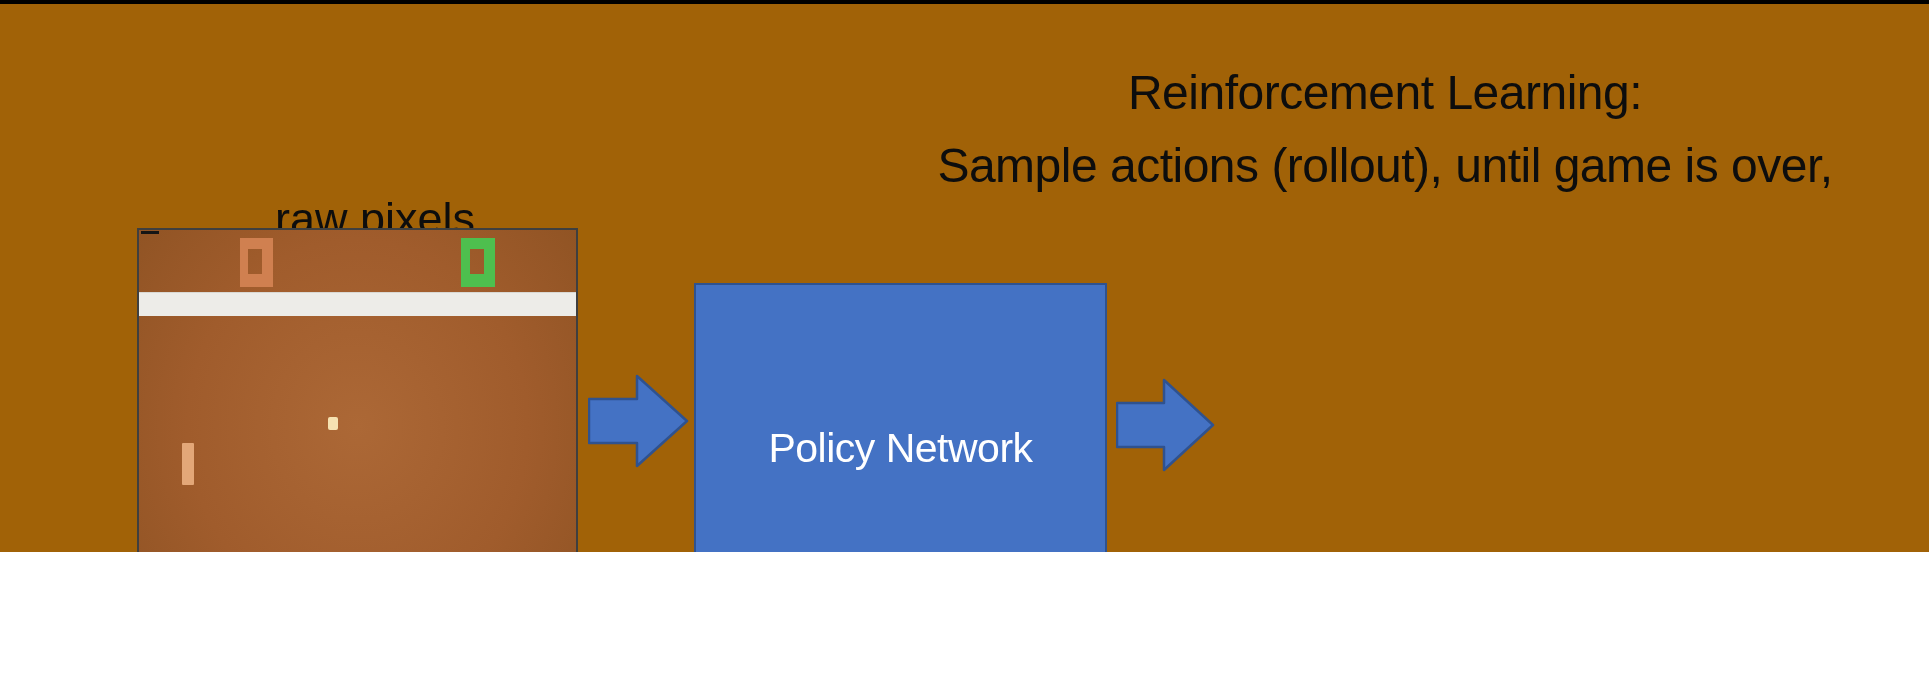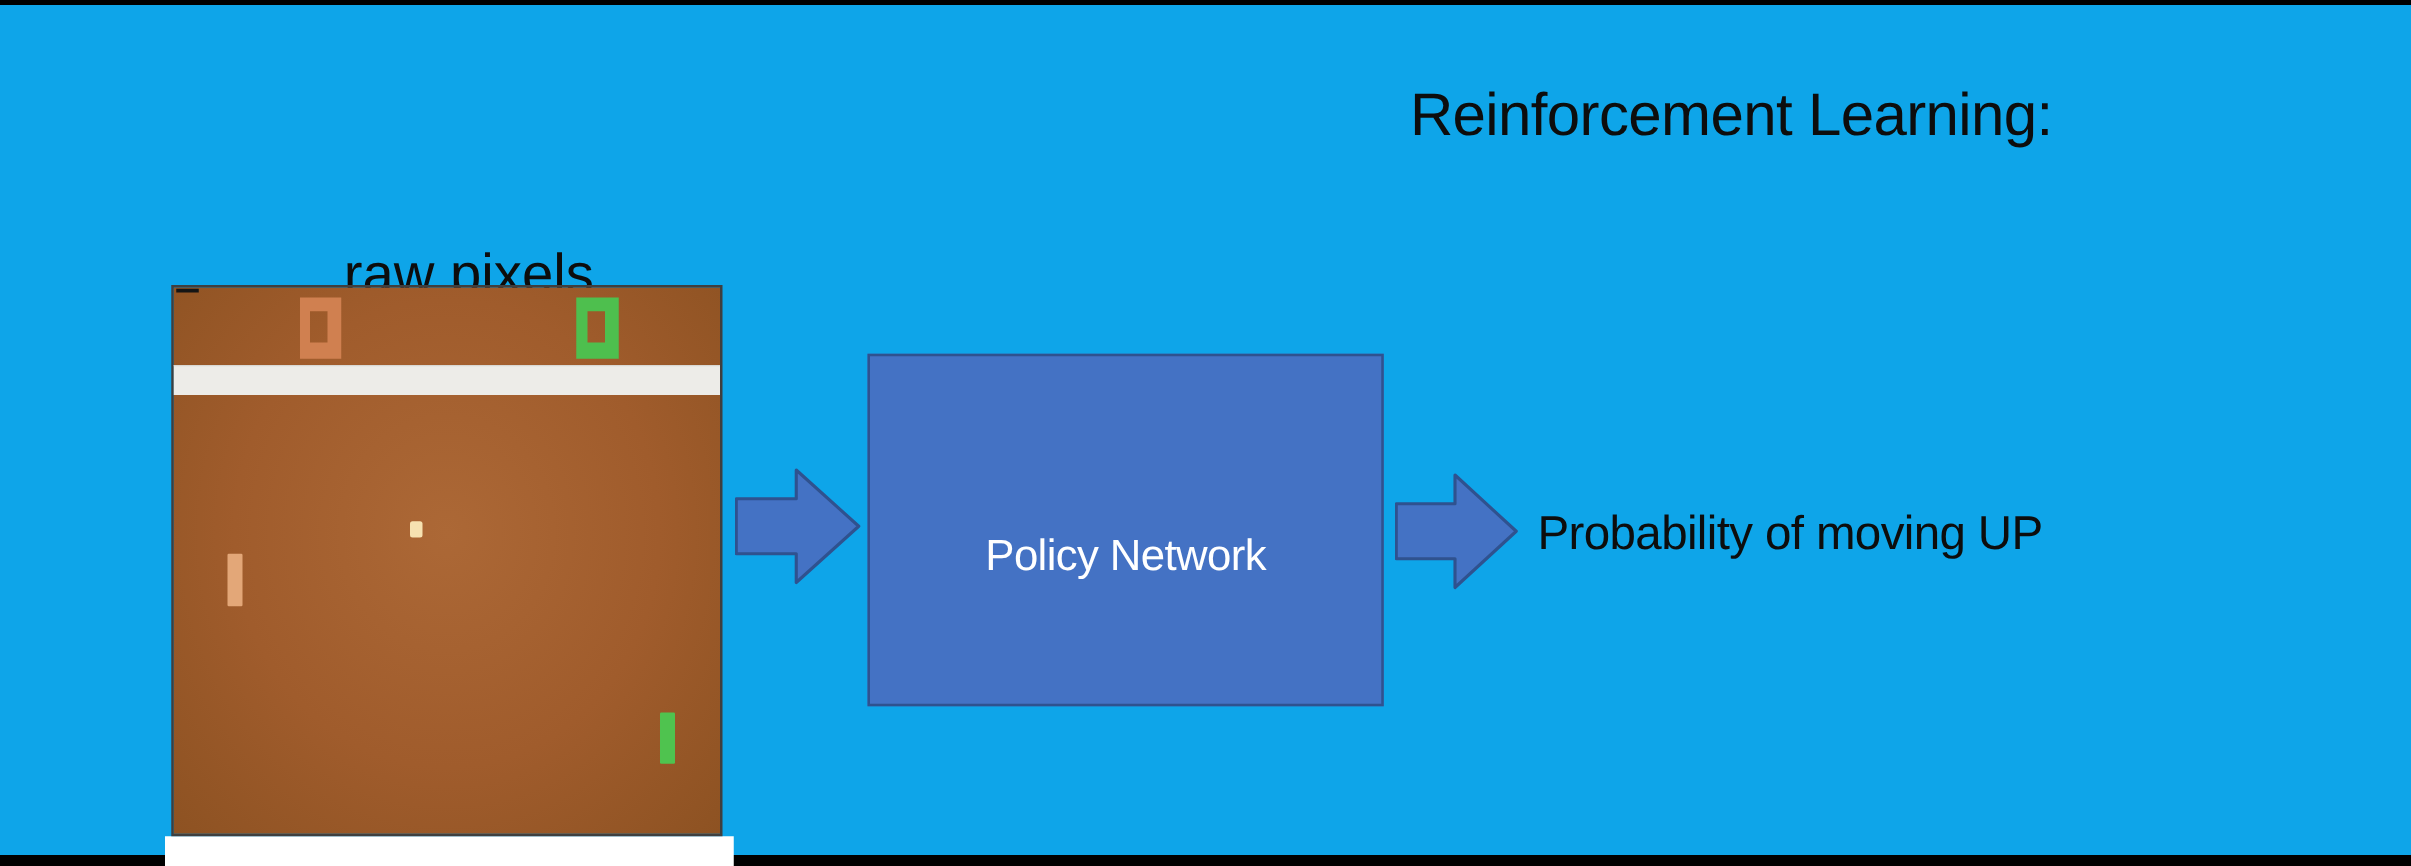--- a/index.html
+++ b/index.html
@@ -1,17 +1,17 @@
 <!DOCTYPE html>
 <html><head>
 <meta charset="utf-8">
 <style>
   html,body{margin:0;padding:0;background:#ffffff;}
   .slide{
-    position:relative;width:1929px;height:693px;background:#0ea5e9;overflow:hidden;
+    position:relative;width:1929px;height:552px;background:#a16207;overflow:hidden;
     font-family:"Liberation Sans",sans-serif;color:#111;
   }
   .bar{position:absolute;left:0;width:1929px;background:#000;}
   .bar.top{top:0;height:4px;}
   .bar.bottom{top:684px;height:9px;z-index:1;}
   .figure-backing{position:absolute;left:132px;top:669px;width:455px;height:24px;background:#fff;z-index:2;}
 
   .title-block{
     position:absolute;left:850px;top:56px;width:1070px;
     text-align:center;font-size:48px;line-height:73px;letter-spacing:-0.5px;color:#0d0d0d;
@@ -44,21 +44,21 @@
   .paddle.left{left:43px;top:213px;height:42px;background:#e3a778;border-radius:1px;}
   .paddle.right{left:389px;top:340px;height:41px;background:#4fc34f;border-radius:1px;}
 
   
   .policy-box{
     position:absolute;left:694px;top:283px;width:409px;height:278px;
     background:#4472c4;border:2px solid #2f528f;
   }
   .policy-box .label{
     position:absolute;left:0;top:140px;width:100%;
-    text-align:center;color:#ffffff;font-size:35px;letter-spacing:-0.5px;
+    text-align:center;color:#ffffff;font-size:41px;letter-spacing:-0.5px;
   }
 
   .flow-arrow{position:absolute;}
   .flow-arrow.left{left:588px;top:373px;}
   .flow-arrow.right{left:1116px;top:377px;}
 
   .probability-label{
     position:absolute;left:1230px;top:406px;
     font-size:38px;letter-spacing:-0.5px;color:#0d0d0d;white-space:nowrap;
   }
@@ -67,20 +67,21 @@
 <body>
 
 <div class="slide">
 
   <div class="bar top"></div>
   <div class="bar bottom"></div>
   <div class="figure-backing"></div>
 
   <div class="title-block">
     <div>Reinforcement Learning:</div>
+    <div>Sample actions (rollout), until game is over,</div>
   </div>
 
   <div class="raw-pixels-label">raw pixels</div>
 
   <div class="game">
     <div class="tick"></div>
     <div class="band"></div>
     <div class="score left" aria-label="0"></div>
     <div class="score right" aria-label="0"></div>
     <div class="ball"></div>
@@ -93,15 +94,14 @@
   </svg>
 
   <div class="policy-box">
     <div class="label">Policy Network</div>
   </div>
 
   <svg class="flow-arrow right" width="100" height="96" viewBox="0 0 100 96">
     <polygon points="1,26 48,26 48,3 97,48 48,93 48,70 1,70" fill="#4472c4" stroke="#2f528f" stroke-width="2.5" stroke-linejoin="round"></polygon>
   </svg>
 
-  <div class="probability-label">Probability of moving UP</div>
 
 </div>
 
 </body></html>

